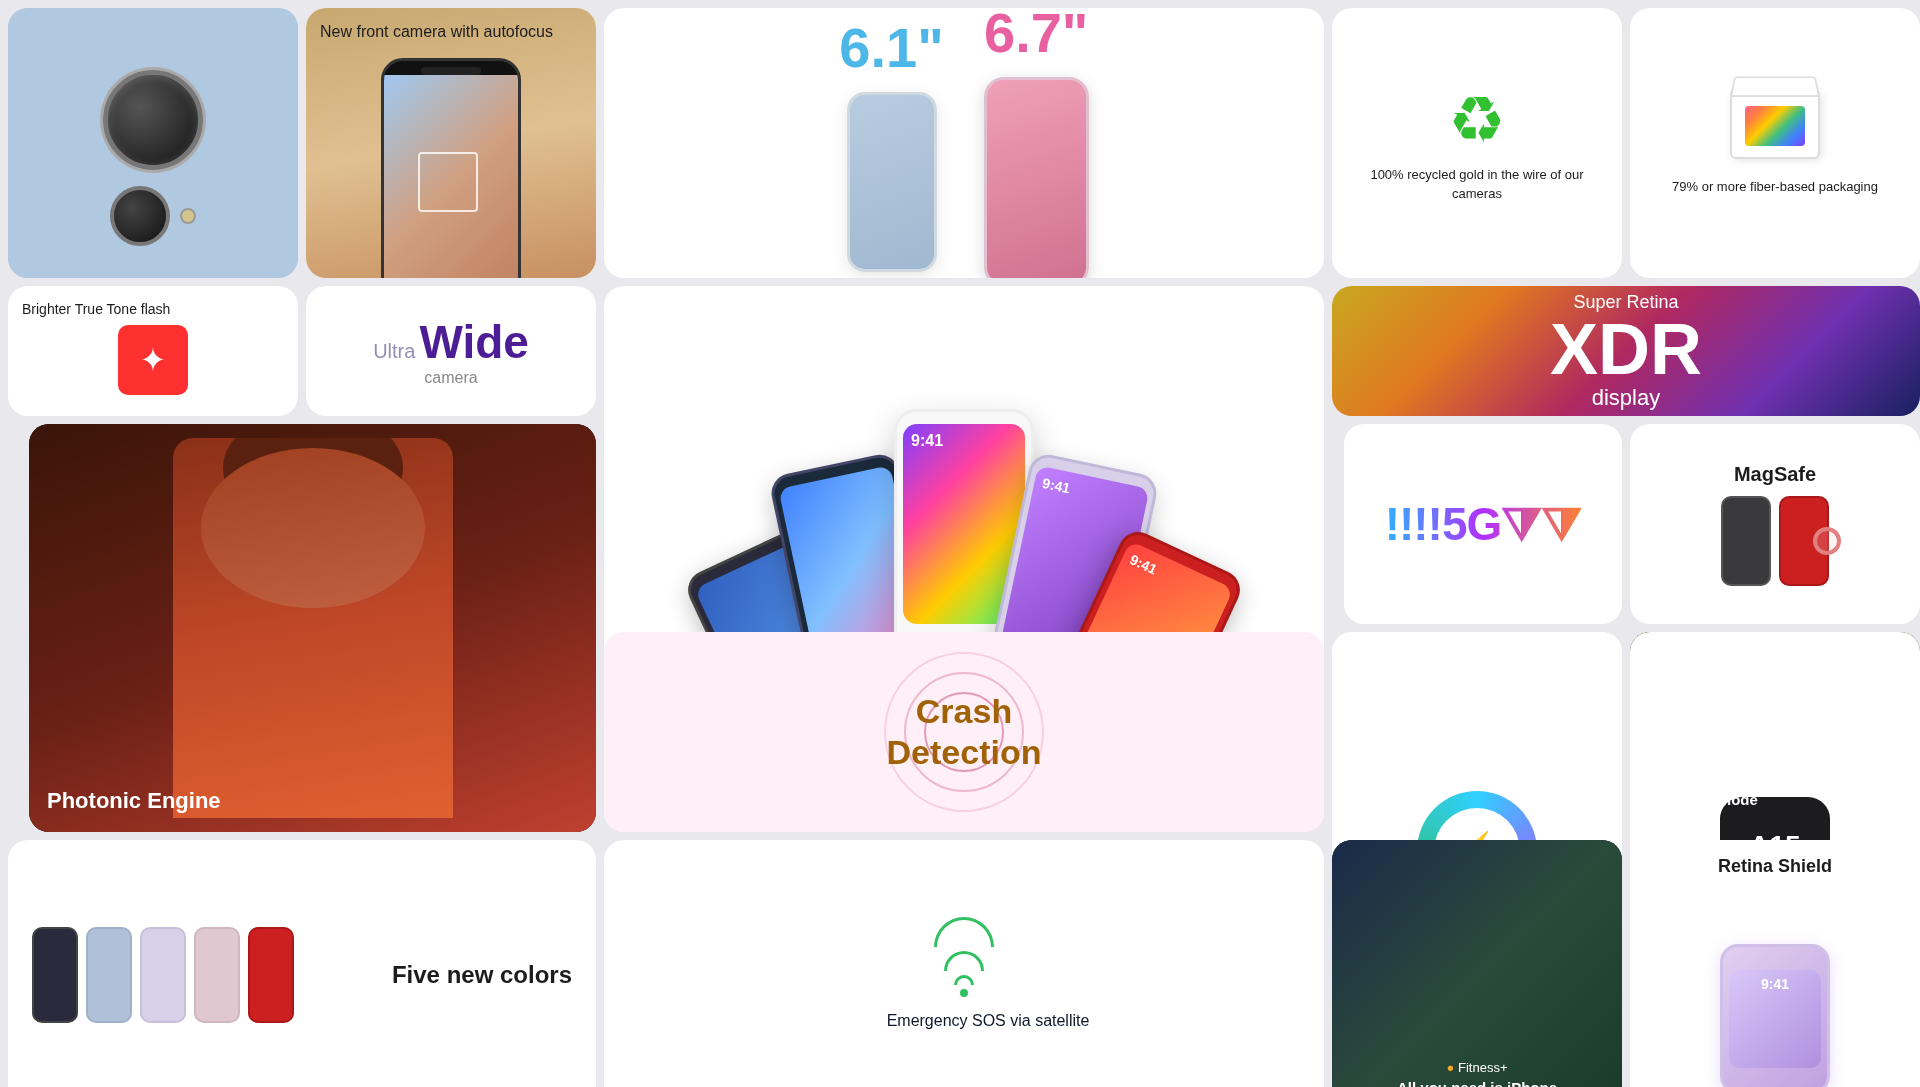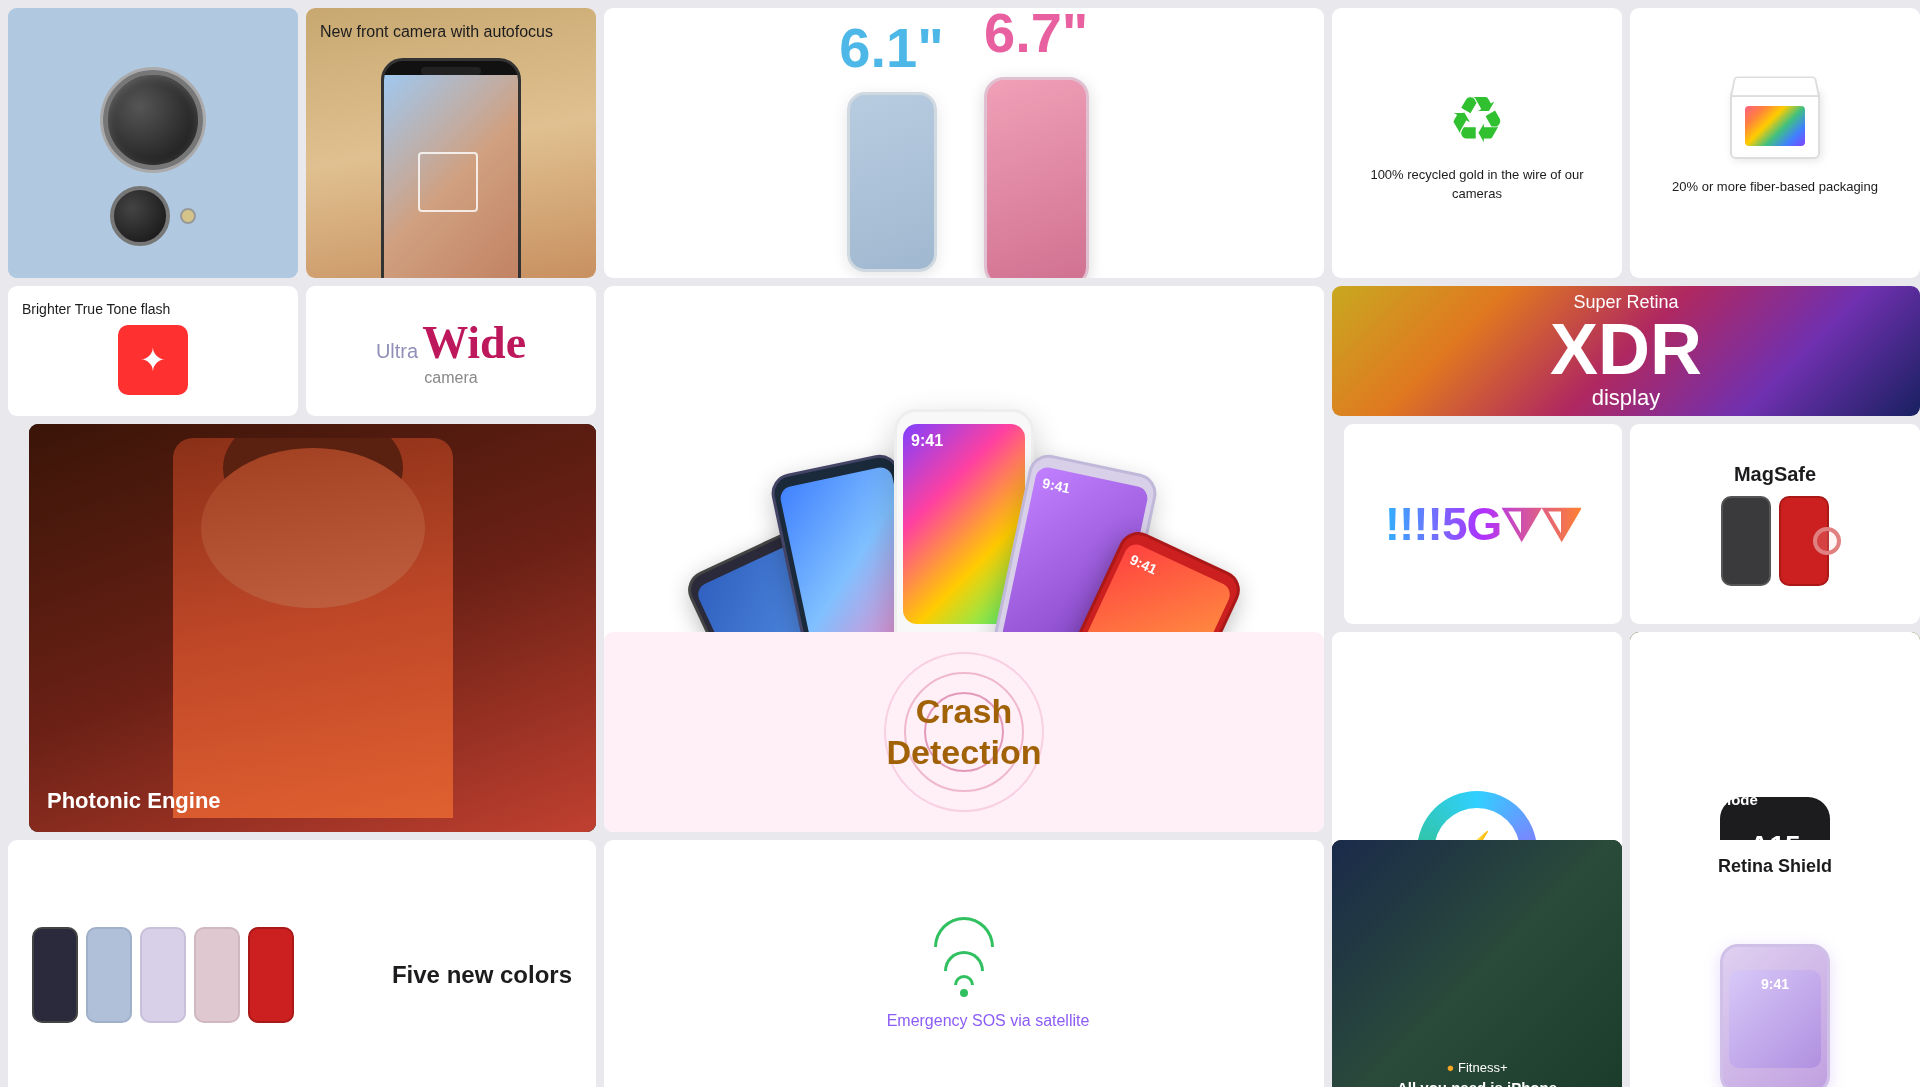--- a/index.html
+++ b/index.html
@@ -5,21 +5,21 @@
     * { margin: 0; padding: 0; box-sizing: border-box; }
     body {
       width: 1920px;
       height: 1087px;
       background: #e8e8ed;
       font-family: -apple-system, BlinkMacSystemFont, 'SF Pro Display', 'Helvetica Neue', Arial, sans-serif;
       overflow: hidden;
     }
     .card {
       background: white;
-      border-radius: 9px;
+      border-radius: 20px;
       overflow: hidden;
       position: relative;
       display: flex;
       align-items: center;
       justify-content: center;
     }
 
     
     .main-grid {
       display: grid;
@@ -159,36 +159,36 @@
     <div style="font-size:13px;color:#1c1c1e;text-align:center;line-height:1.5;padding:0 8px;">100% recycled gold in the wire of our cameras</div>
   </div>
 
   <div class="card c5r1 fiber-card-style">
     <div style="position:relative;margin-bottom:10px;">
       <div style="width:90px;height:70px;background:white;border:2px solid #ddd;border-radius:6px;box-shadow:2px 2px 8px rgba(0,0,0,0.1);display:flex;align-items:center;justify-content:center;position:relative;overflow:visible;">
         <div style="position:absolute;top:-18px;left:-2px;right:-2px;height:24px;background:white;border:2px solid #ddd;border-radius:4px 4px 0 0;transform-origin:bottom;transform:perspective(80px) rotateX(20deg);"></div>
         <div style="width:60px;height:40px;background:linear-gradient(135deg,#ff6080,#ff8040,#ffcc00,#40c080,#4080ff,#8040ff);border-radius:4px;margin-top:4px;"></div>
       </div>
     </div>
-    <div style="font-size:13px;color:#1c1c1e;text-align:center;line-height:1.5;padding:0 8px;">20% or more fiber-based packaging</div>
+    <div style="font-size:13px;color:#1c1c1e;text-align:center;line-height:1.5;padding:0 8px;">79% or more fiber-based packaging</div>
   </div>
 
   <div class="card c1r2" style="flex-direction:column;align-items:flex-start;padding:14px;">
     <div style="font-size:14px;font-weight:500;color:#1c1c1e;line-height:1.3;">Brighter True Tone flash</div>
     <div style="flex:1;display:flex;align-items:center;justify-content:center;width:100%;">
       <div style="width:70px;height:70px;background:#ff3030;border-radius:10px;display:flex;align-items:center;justify-content:center;">
         <span style="font-size:32px;color:white;">✦</span>
       </div>
     </div>
   </div>
 
   <div class="card c2r2" style="flex-direction:column;gap:0;">
     <div style="display:flex;align-items:baseline;gap:4px;">
       <span style="font-size:20px;color:#9090b8;font-weight:300;">Ultra</span>
-      <span style="font-size:46px;color:#be185d;font-weight:800;font-family:Liberation Serif, serif;">Wide</span>
+      <span style="font-size:46px;color:#4c1d95;font-weight:800;">Wide</span>
     </div>
     <div style="font-size:16px;color:#888;">camera</div>
   </div>
 
   <div class="card c3r2-4" style="overflow:hidden;position:relative;background:white;">
 
     <div style="position:relative;width:100%;height:100%;display:flex;align-items:center;justify-content:center;">
 
       <div style="position:absolute;width:130px;height:260px;background:#2a2a3a;border-radius:20px;border:3px solid #444;transform:rotate(-25deg) translateX(-200px) translateY(30px);box-shadow:0 8px 24px rgba(0,0,0,0.3);">
         <div style="margin:10px 5px;background:linear-gradient(135deg,#3060c0,#60a0f0);border-radius:12px;height:180px;"></div>
@@ -301,21 +301,21 @@
     <div style="font-size:24px;font-weight:700;color:#1c1c1e;text-align:right;line-height:1.3;">Five new colors</div>
   </div>
 
   <div class="card c3r5" style="background:white;flex-direction:column;align-items:center;justify-content:center;gap:12px;">
     <div style="display:flex;flex-direction:column;align-items:center;gap:4px;">
       <div style="width:60px;height:30px;border:3px solid #30c060;border-bottom:none;border-radius:60px 60px 0 0;"></div>
       <div style="width:40px;height:20px;border:3px solid #30c060;border-bottom:none;border-radius:40px 40px 0 0;"></div>
       <div style="width:20px;height:10px;border:3px solid #30c060;border-bottom:none;border-radius:20px 20px 0 0;"></div>
       <div style="width:8px;height:8px;border-radius:50%;background:#30c060;"></div>
     </div>
-    <div style="font-size:16px;font-weight:500;color:#8b5cf6;text-align:right;line-height:1.5;margin-left:48px;">Emergency SOS via satellite</div>
+    <div style="font-size:16px;font-weight:500;color:#0f172a;text-align:right;line-height:1.5;margin-left:48px;">Emergency SOS via satellite</div>
   </div>
 
   <div class="card c4r5" style="position:relative;overflow:hidden;background:#111;flex-direction:column;align-items:center;justify-content:flex-end;padding:14px;">
     <div style="position:absolute;top:0;left:0;right:0;bottom:0;background:linear-gradient(135deg,#1a2a4a,#2a4a3a,#1a3a2a);"></div>
     <div style="position:relative;z-index:2;color:white;font-size:13px;font-weight:500;margin-bottom:4px;">
       <span style="color:#f5a623;">●</span> Fitness+
     </div>
     <div style="position:relative;z-index:2;color:white;font-size:15px;font-weight:600;text-align:center;">All you need is iPhone</div>
   </div>
 

